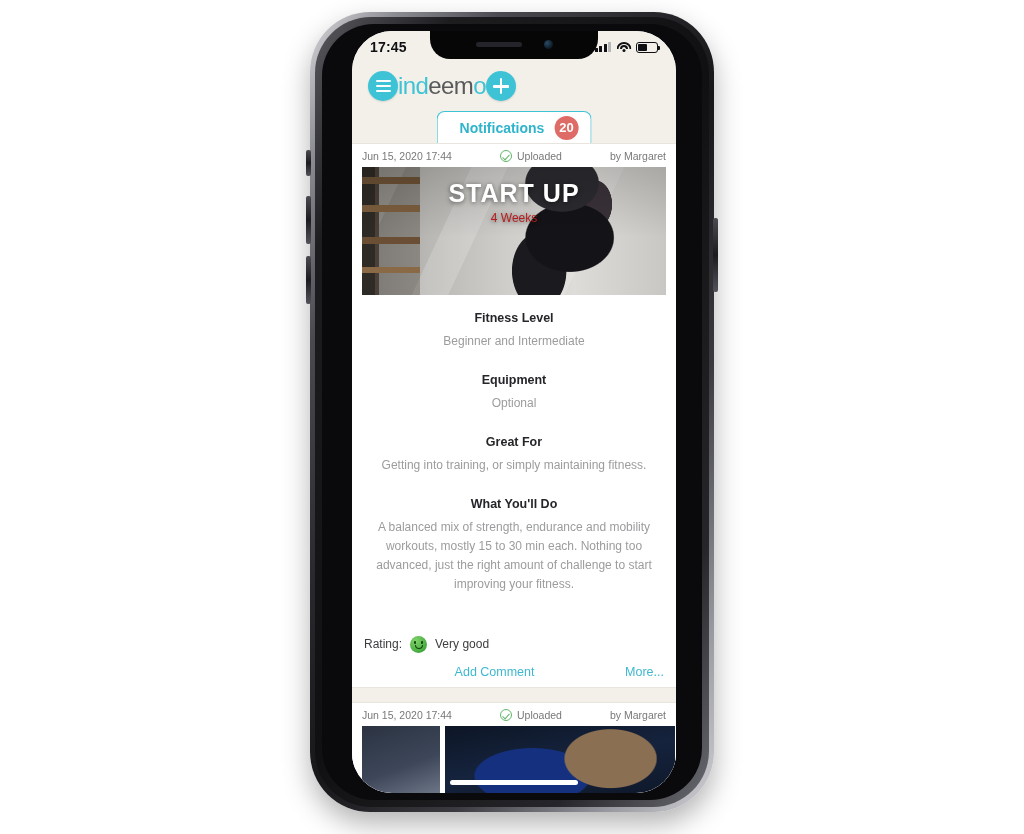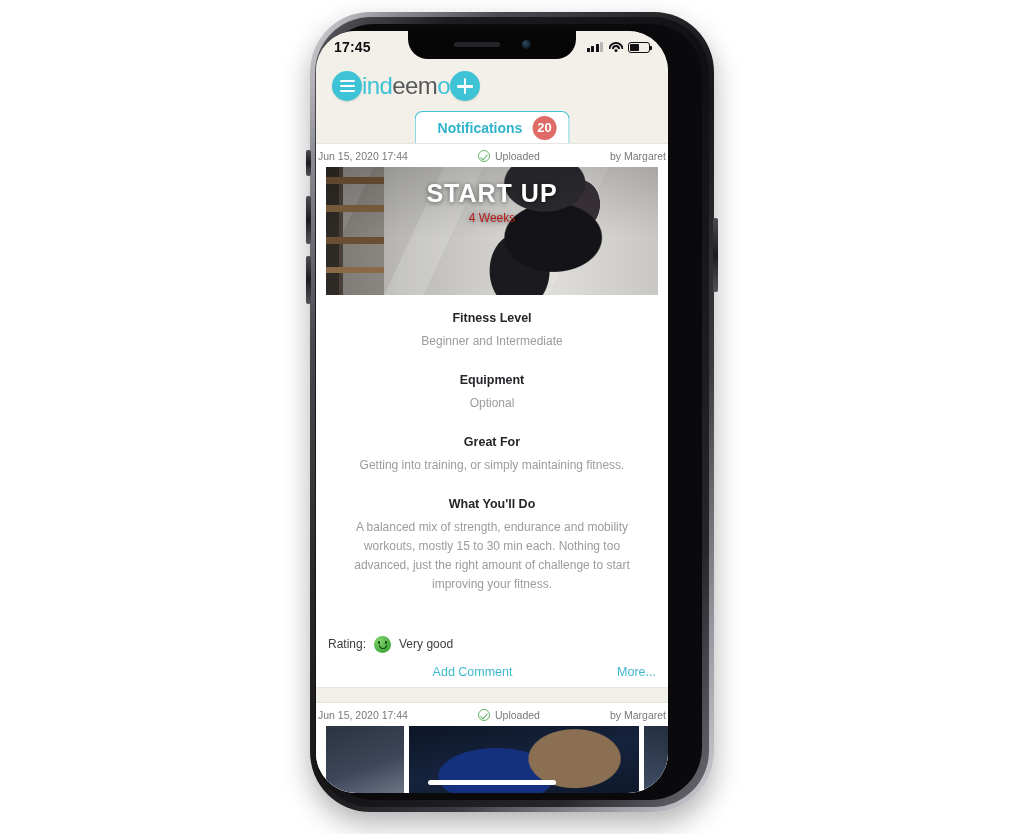--- a/index.html
+++ b/index.html
@@ -32,22 +32,22 @@
     border-radius: 56px;
     background: linear-gradient(120deg,#5a5a60 0%,#1d1d20 16%,#101012 50%,#26262a 82%,#6a6a72 100%);
   }
   .phone-bezel {
     position: absolute; left: 322px; top: 24px;
     width: 380px; height: 776px;
     border-radius: 52px;
     background: #0a0a0c;
   }
   .screen {
-    position: absolute; left: 316px; top: 31px;
-    width: 352px; height: 762px;
+    position: absolute; left: 352px; top: 31px;
+    width: 324px; height: 762px;
     border-radius: 40px;
     overflow: hidden;
     background: #ffffff;
   }
 
   
   .btn-side { position: absolute; background: linear-gradient(180deg,#4a4a50,#1c1c20,#52525a); border-radius: 2px; }
   .btn-silent { left: 306px; top: 150px; width: 5px; height: 26px; }
   .btn-volup  { left: 306px; top: 196px; width: 5px; height: 48px; }
   .btn-voldn  { left: 306px; top: 256px; width: 5px; height: 48px; }
@@ -129,21 +129,21 @@
     background: #de6b65; color: #fff;
     width: 24px; height: 24px; border-radius: 50%;
     display: flex; align-items: center; justify-content: center;
     font-size: 13px; font-weight: bold;
   }
 
   
   .feed { height: 680px; overflow: hidden; background: #fff; }
   .meta {
     display: flex; align-items: center; justify-content: space-between;
-    padding: 6px 2px 5px; background: #fff;
+    padding: 6px 10px 5px; background: #fff;
     border-top: 1px solid #e7e5dd;
   }
   .meta-date, .meta-author { font-size: 10.5px; color: #77787b; }
   .meta-status { display: flex; align-items: center; gap: 5px; font-size: 10.5px; color: #77787b; }
   .check {
     width: 12px; height: 12px; border-radius: 50%; border: 1.2px solid #63b66b;
     position: relative; flex: none;
   }
   .check::after {
     content: ""; position: absolute; left: 3px; top: 2.2px;

